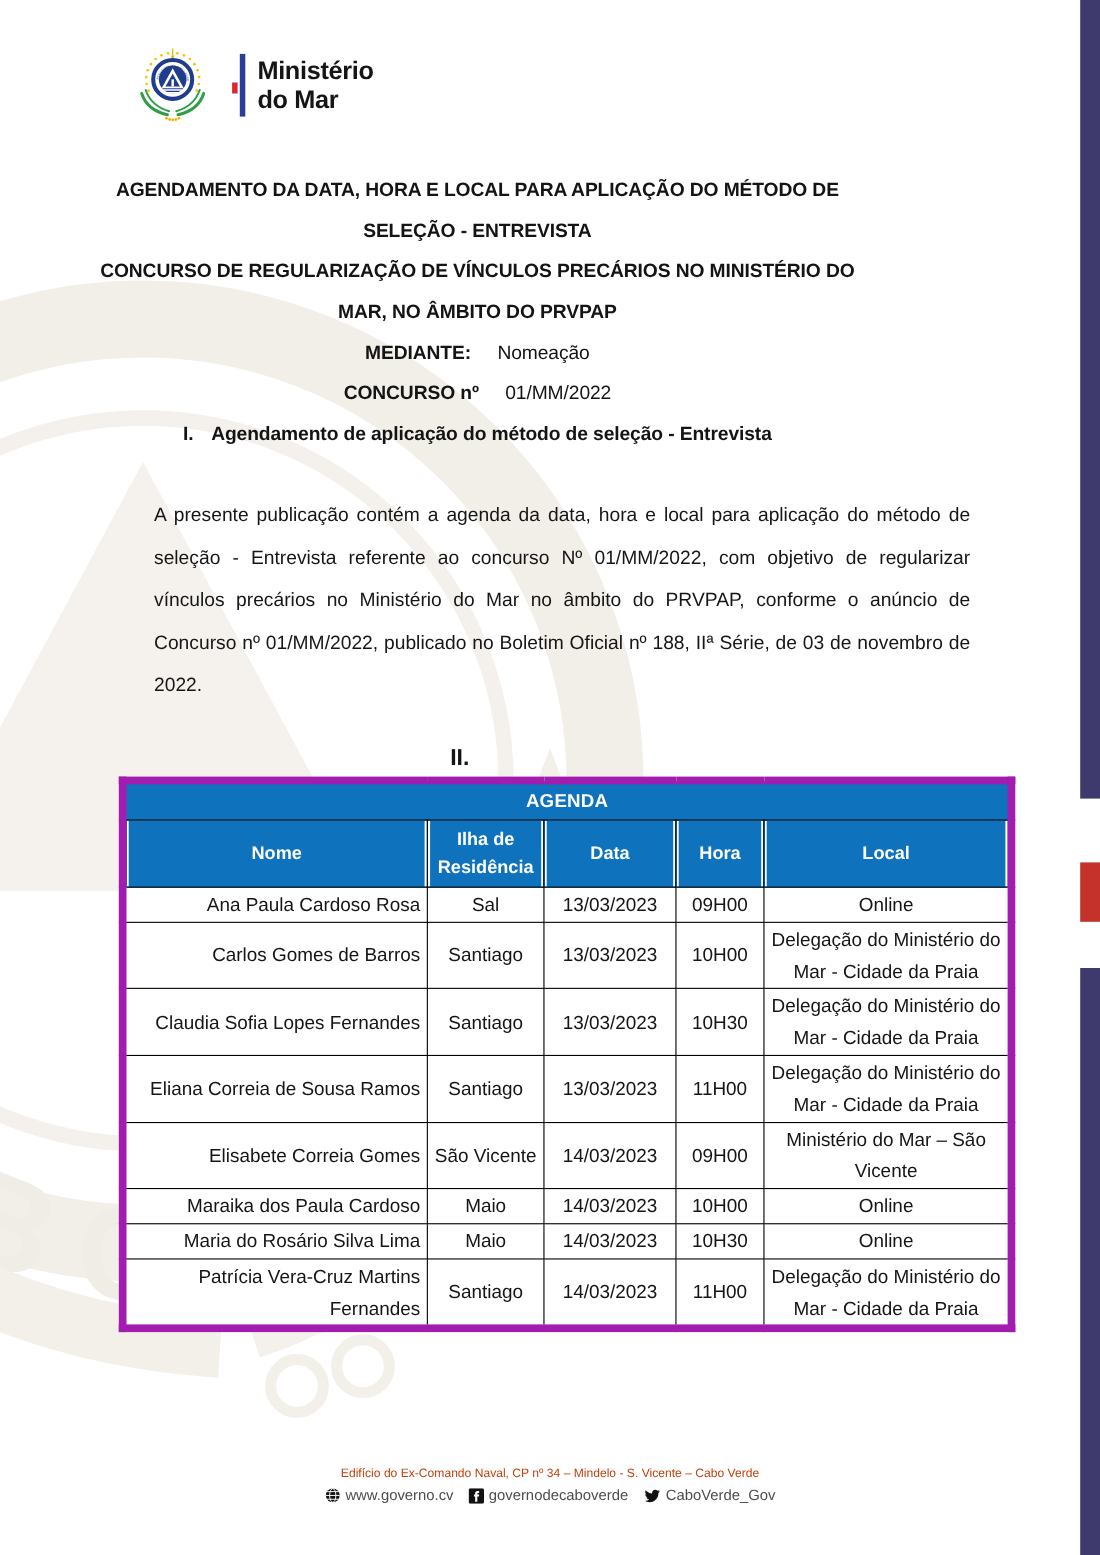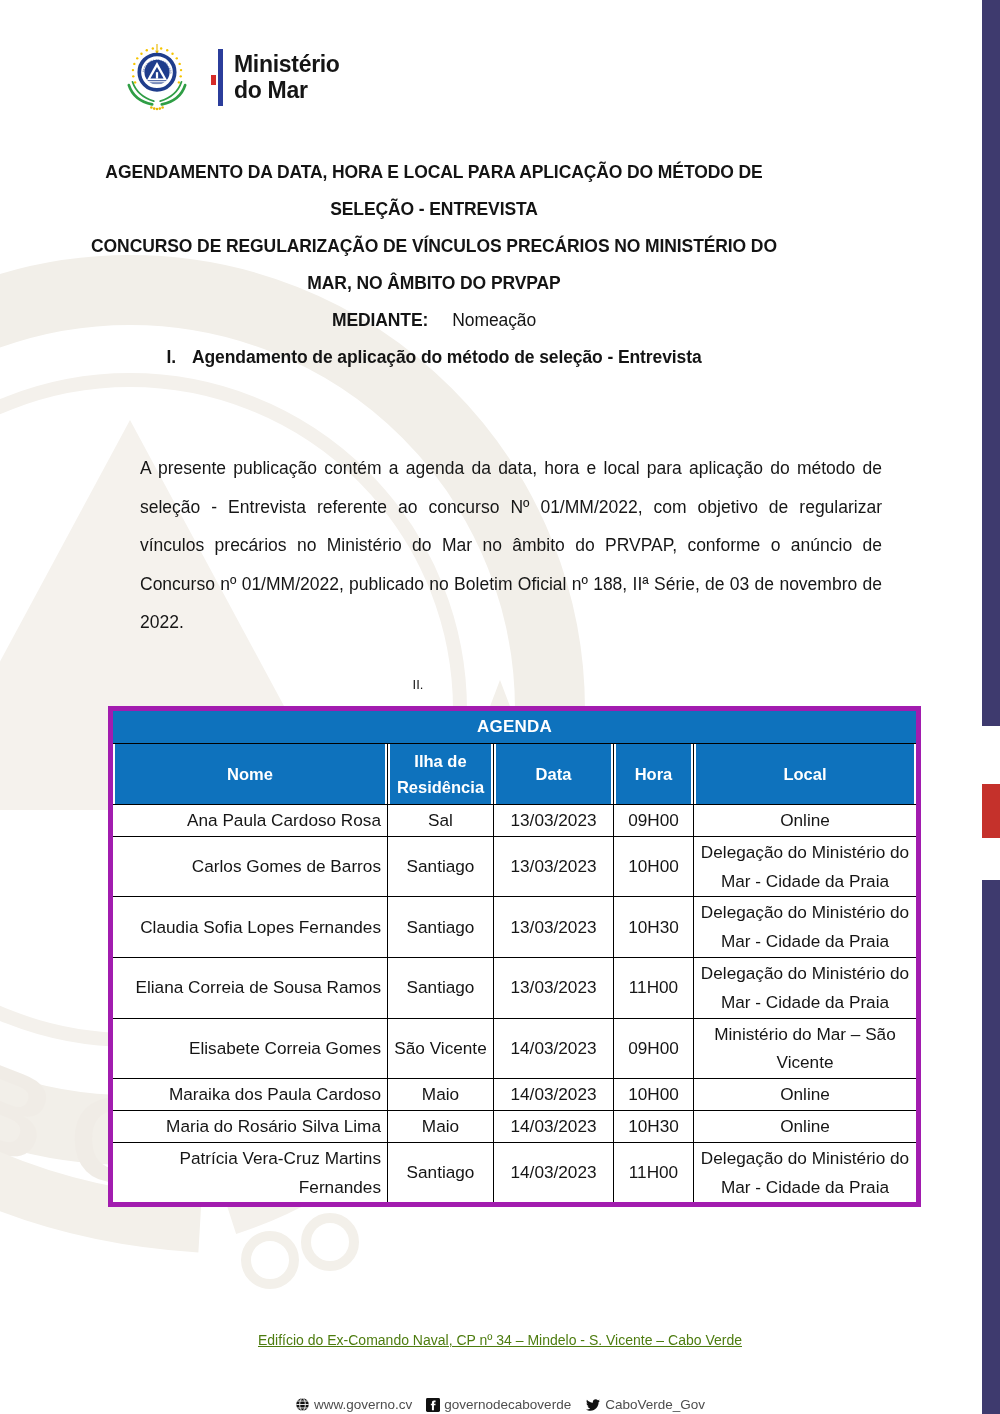--- a/index.html
+++ b/index.html
@@ -21,39 +21,39 @@
   .heading{position:absolute;left:0;top:154px;width:868px;text-align:center;z-index:3;
            font-size:17.5px;font-weight:bold;line-height:37px;color:#141414;letter-spacing:-0.1px;}
   .heading .normal{font-weight:normal;}
   .heading .gap-left{margin-left:24px;}
   .section-line .sec-num{margin-right:16px;}
   
   .intro{position:absolute;left:140px;top:449px;width:742px;z-index:3;
          font-size:17.5px;line-height:38.6px;text-align:justify;color:#161616;}
   
   .section2{position:absolute;left:0;top:677px;width:836px;text-align:center;
-            font-size:13px;font-weight:normal;z-index:3;color:#141414;}
+            font-size:21px;font-weight:bold;z-index:3;color:#141414;}
   .agenda-wrap{position:absolute;left:108px;top:706px;width:808px;z-index:3;}
   table.agenda{border-collapse:collapse;table-layout:fixed;width:808px;background:#fff;
-               font-size:17.2px;color:#151515;border:5px solid #a21caf;}
+               font-size:17.2px;color:#151515;border:7px solid #a21caf;}
   table.agenda th,table.agenda td{border:1px solid #000;}
   th.agenda-title{background:#0e72bd;color:#fff;height:30px;font-size:17px;font-weight:bold;
                   border-bottom:3px solid #fff;letter-spacing:0.2px;}
   tr.cols th{background:#0e72bd;color:#fff;height:60px;font-size:16.5px;font-weight:bold;
              line-height:26px;padding:0 3px;box-shadow:inset 2px 0 0 #fff,inset -2px 0 0 #fff;}
   table.agenda td{line-height:28.8px;padding:1px 6px;vertical-align:middle;}
   td.c-name{text-align:right;padding-left:9px;padding-right:12px;}
   td.c-center{text-align:center;}
   td.c-nowrap{white-space:nowrap;}
   
   .footer{position:absolute;left:0;top:1332px;width:1000px;text-align:center;z-index:3;}
-  .f-address{font-size:14px;color:#4d7c0f;line-height:17px;text-decoration:underline;}
+  .f-address{font-size:11px;color:#c2410c;line-height:17px;}
   .f-social{margin-top:3px;display:flex;justify-content:center;align-items:center;gap:14px;
             font-size:13.5px;color:#4d4d4d;}
-  .f-item{display:inline-flex;align-items:center;gap:4px;margin-top:45px;}
+  .f-item{display:inline-flex;align-items:center;gap:4px;}
   .f-item svg{display:block;}
 </style>
 </head>
 <body>
 
 <div class="page">
 
   <svg class="watermark" width="1180" height="1280" viewBox="0 0 1180 1280">
     <circle cx="560" cy="590" r="420" fill="none" stroke="#f2efe9" stroke-width="70"></circle>
     <circle cx="560" cy="590" r="330" fill="none" stroke="#f4f1ec" stroke-width="14"></circle>
@@ -142,20 +142,23 @@
     </div>
   </div>
 
   <div class="heading">
     <div>AGENDAMENTO DA DATA, HORA E LOCAL PARA APLICAÇÃO DO MÉTODO DE</div>
     <div>SELEÇÃO - ENTREVISTA</div>
     <div>CONCURSO DE REGULARIZAÇÃO DE VÍNCULOS PRECÁRIOS NO MINISTÉRIO DO</div>
     <div>MAR, NO ÂMBITO DO PRVPAP</div>
     <div class="hline">
       <span>MEDIANTE:</span><span class="normal gap-left">Nomeação</span>
+    </div>
+    <div class="hline">
+      <span>CONCURSO nº</span><span class="normal gap-left">01/MM/2022</span>
     </div>
     <div class="section-line">
       <span class="sec-num">I.</span><span>Agendamento de aplicação do método de seleção - Entrevista</span>
     </div>
   </div>
 
   <div class="intro">A presente publicação contém a agenda da data, hora e local para aplicação do método de seleção - Entrevista referente ao concurso Nº 01/MM/2022, com objetivo de regularizar vínculos precários no Ministério do Mar no âmbito do PRVPAP, conforme o anúncio de Concurso nº 01/MM/2022, publicado no Boletim Oficial nº 188, IIª Série, de 03 de novembro de 2022.</div>
 
   <div class="section2">II.</div>
 

